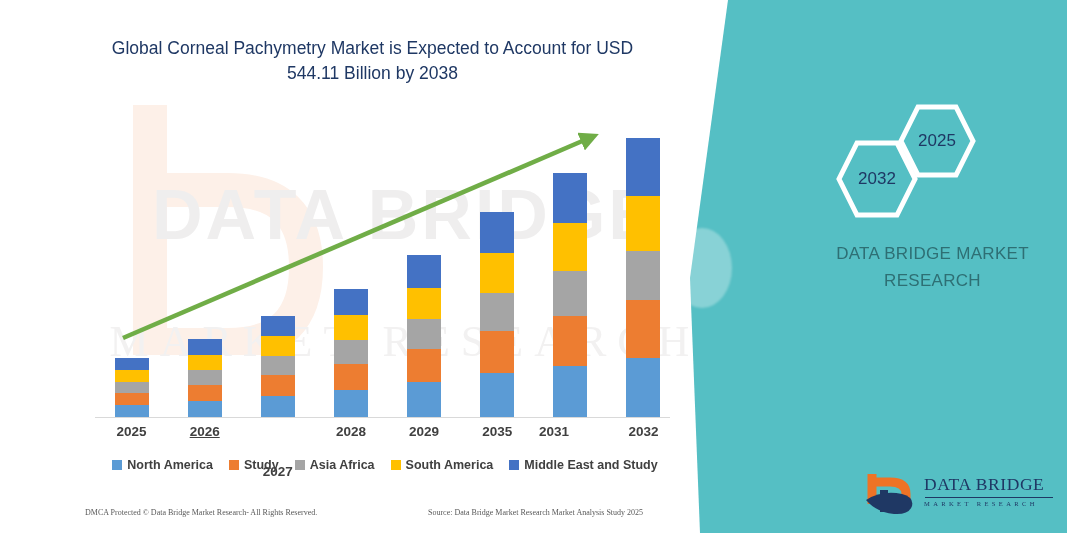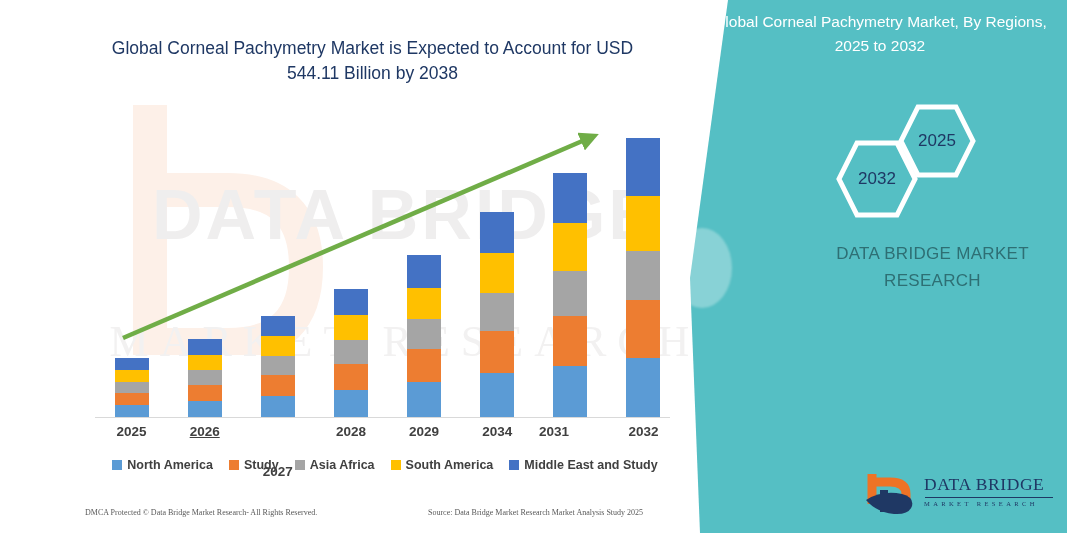--- a/index.html
+++ b/index.html
@@ -154,21 +154,21 @@
       </div>
     </div>
 
   <div class="axis-line"></div>
   <div class="xlabels" id="xlabels">
       <div class="xlabel" style="left: 6.5625px;">2025</div>
       <div class="xlabel" style="left: 79.6875px; text-decoration: underline;">2026</div>
       <div class="xlabel" style="left: 152.812px; margin-top: 40px;">2027</div>
       <div class="xlabel" style="left: 225.938px;">2028</div>
       <div class="xlabel" style="left: 299.062px;">2029</div>
-      <div class="xlabel" style="left: 372.188px;">2034</div>
+      <div class="xlabel" style="left: 372.188px;">2035</div>
       <div class="xlabel" style="left: 429px;">2031</div>
       <div class="xlabel" style="left: 518.438px;">2032</div>
     </div>
 
   <div class="legend" id="legend">
       <div class="legend-item">
         <span class="swatch" style="background: rgb(91, 155, 213);"></span>
         <span class="legend-label">North America</span>
       </div>
       <div class="legend-item">
@@ -190,21 +190,20 @@
     </div>
 
   <div class="footer">
     <div class="footer-left">DMCA Protected © Data Bridge Market Research-  All Rights Reserved.</div>
     <div class="footer-right">Source: Data Bridge Market Research  Market Analysis Study 2025</div>
   </div>
 
   <div class="teal-panel"></div>
   <div class="teal-ghost"></div>
 
-  <div class="panel-title">Global Corneal Pachymetry Market, By Regions, 2025 to 2032</div>
 
   <div class="hex" id="hex-2025">
     <svg width="78" height="74" viewBox="0 0 78 74">
       <polygon points="20,3 58,3 75,37 58,71 20,71 3,37" fill="none" stroke="#ffffff" stroke-width="5"></polygon>
     </svg>
     <div class="hex-label">2025</div>
   </div>
 
   <div class="hex" id="hex-2032">
     <svg width="82" height="78" viewBox="0 0 82 78">

